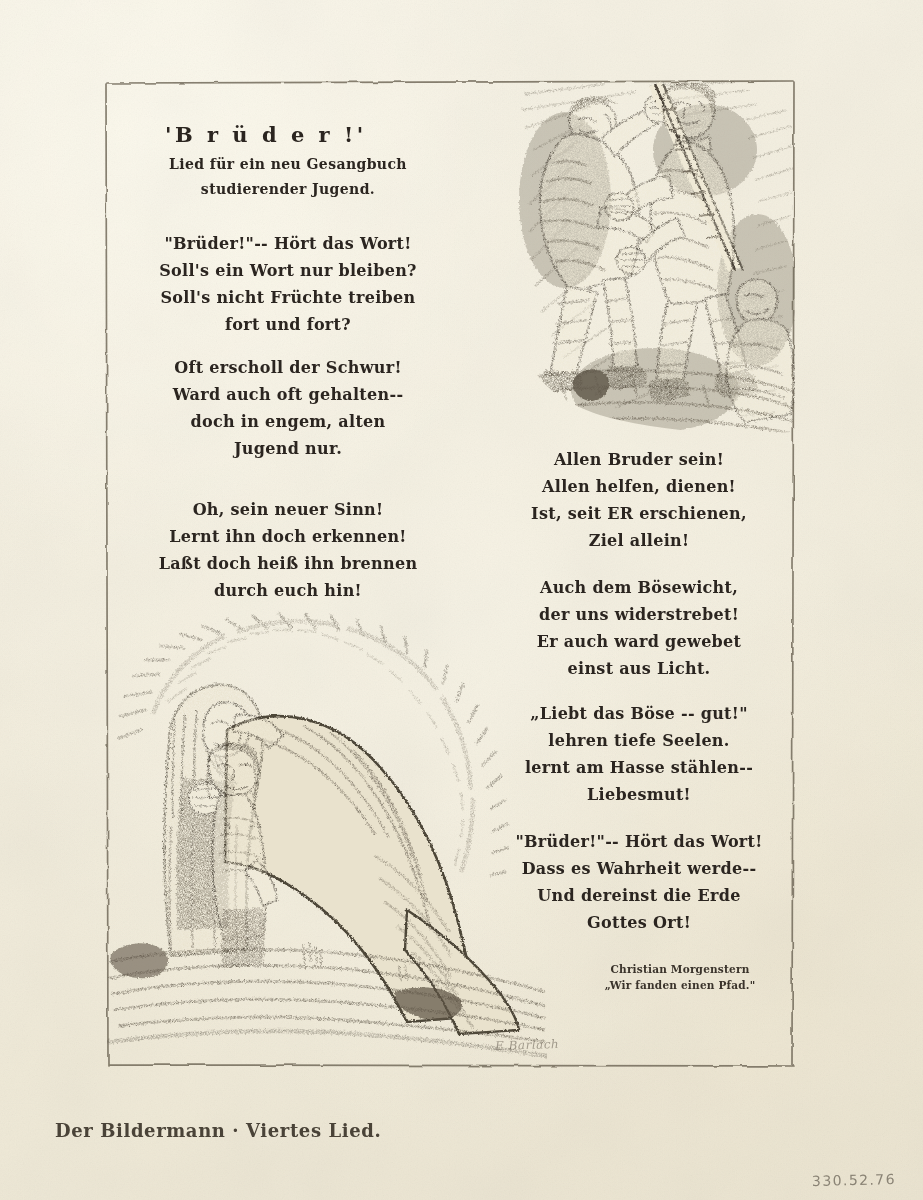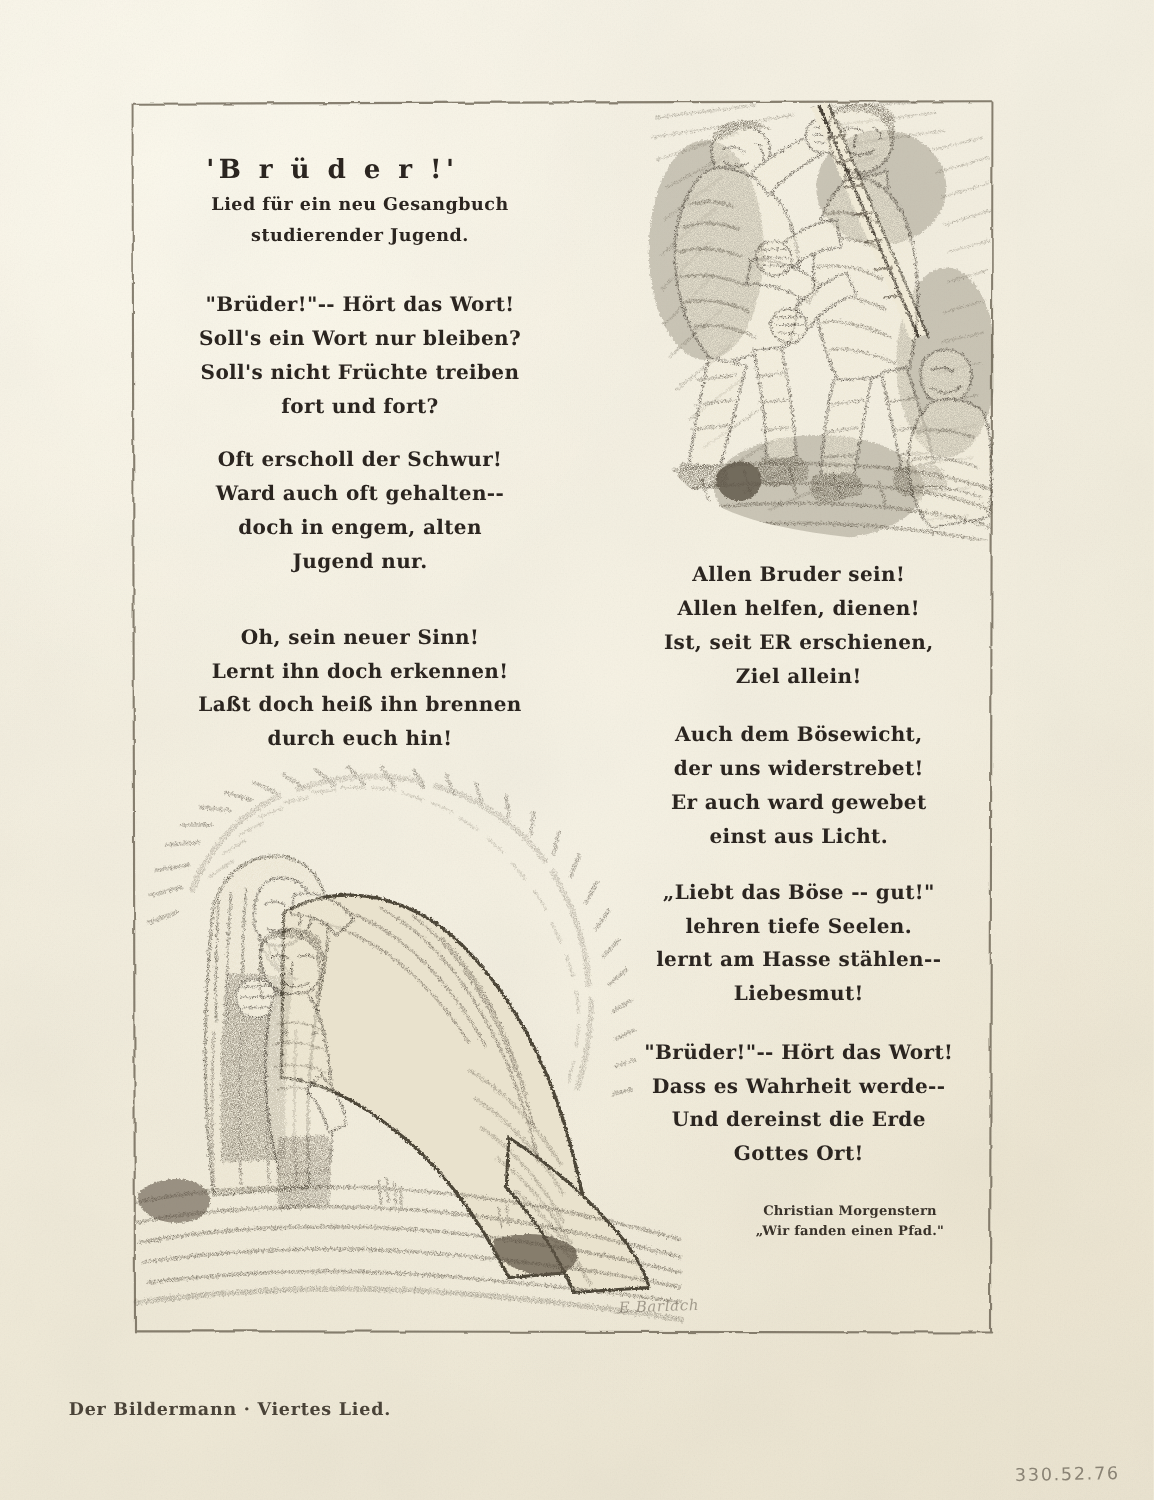--- a/index.html
+++ b/index.html
@@ -128,21 +128,21 @@
     font-weight: 700;
     letter-spacing: 0.2px;
     margin-top: 29px;
   }
 
   
   #footer {
     position: absolute;
     left: 55px;
     top: 1120px;
-    font-size: 14px;
+    font-size: 18px;
     letter-spacing: 0.6px;
     color: #4a4338;
     font-weight: 700;
     font-family: "DejaVu Serif", serif;
   }
   #inventory {
     position: absolute;
     left: 812px;
     top: 1172px;
     font-size: 14px;

